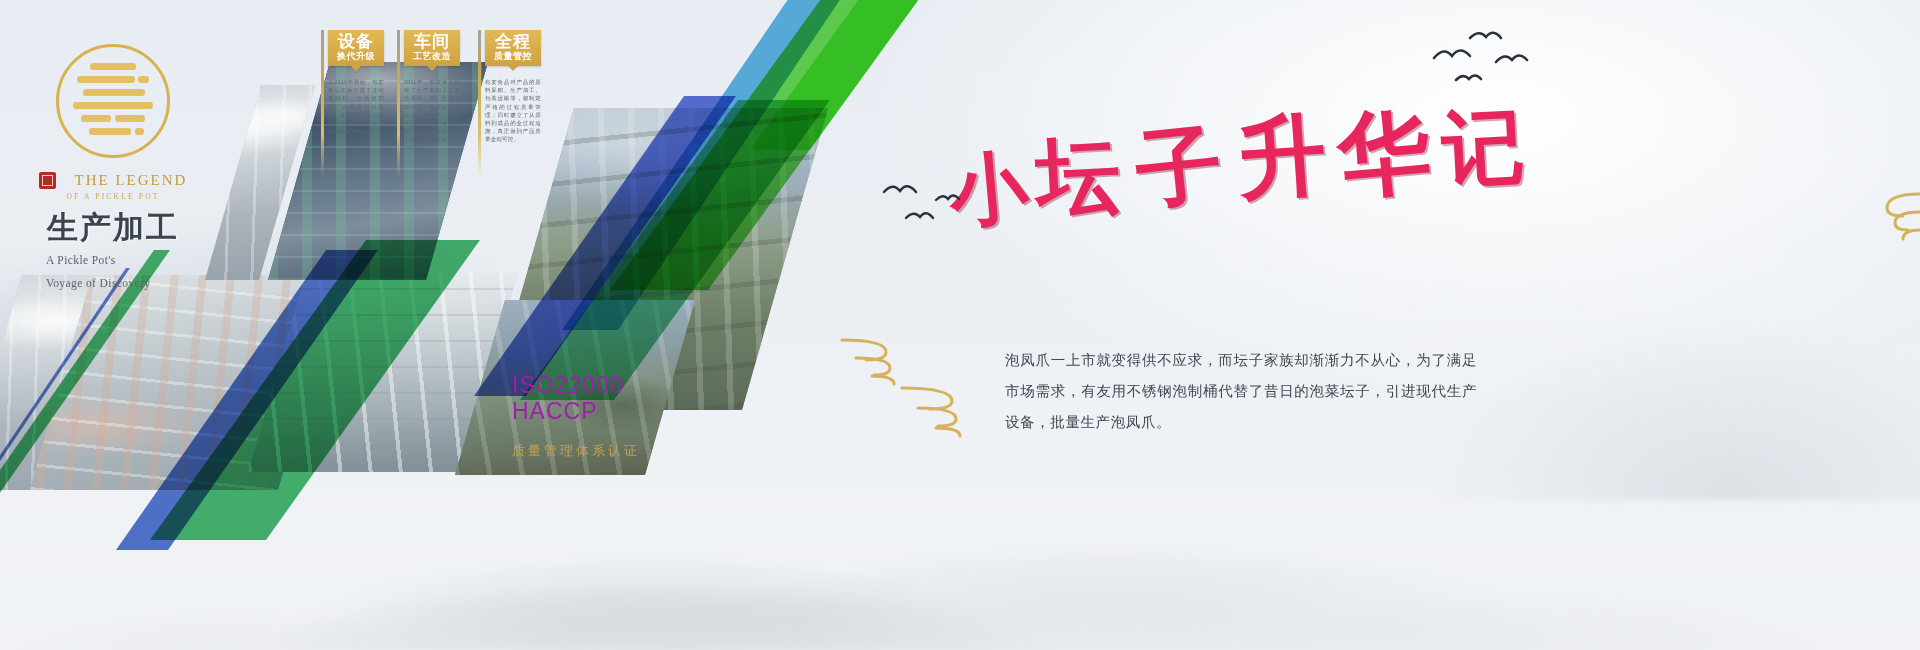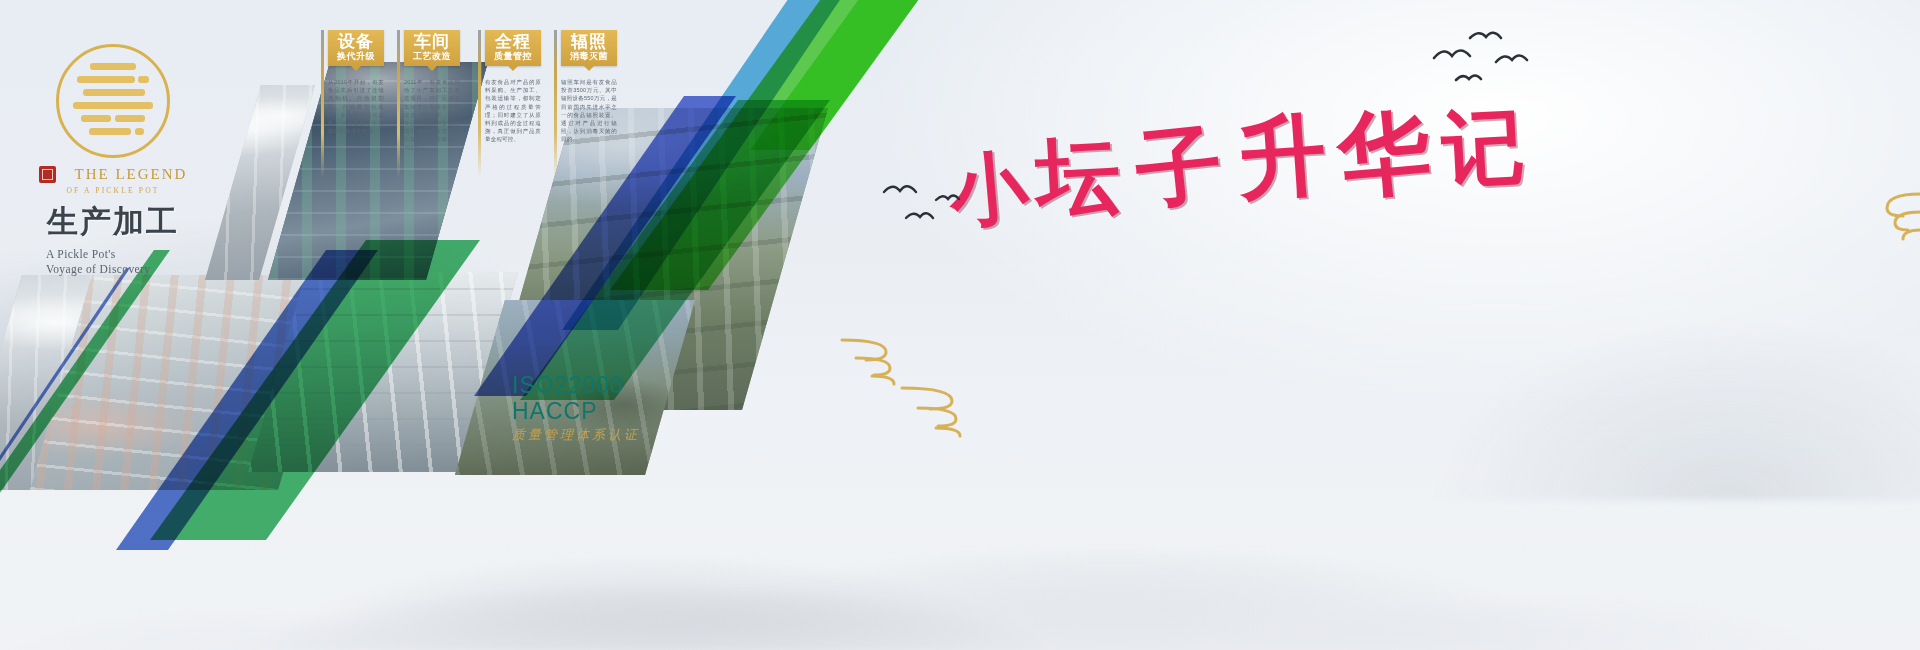--- a/index.html
+++ b/index.html
@@ -110,34 +110,34 @@
   .card .hd .t2{font-size:9px;line-height:11px;font-weight:bold;color:#fff;text-align:center;letter-spacing:.5px;}
   .card .hd .tip{position:absolute;left:50%;bottom:-5px;margin-left:-5px;width:0;height:0;
      border-left:5px solid transparent;border-right:5px solid transparent;border-top:5px solid #cfa23f;}
   .card .body{margin-top:12px;width:56px;font-size:5.5px;line-height:8.2px;color:#5d6670;text-align:justify;
      letter-spacing:.2px;}
 
   
   .brand{position:absolute;left:18px;top:44px;width:190px;text-align:center;}
   .seal{position:relative;width:108px;height:108px;margin:0 auto;border:3px solid #d8b24f;border-radius:50%;}
   .seal .bar{position:absolute;height:7px;border-radius:3px;background:#e3c063;}
-  .legend-row{margin-top:8px;display:flex;align-items:center;justify-content:center;gap:19px;}
+  .legend-row{margin-top:14px;display:flex;align-items:center;justify-content:center;gap:19px;}
   .chop{width:17px;height:17px;background:#b42b23;border-radius:2px;position:relative;}
   .chop::after{content:"";position:absolute;inset:3px;border:1px solid rgba(255,255,255,.75);}
   .legend-en{font-family:"Liberation Serif","DejaVu Serif",serif;font-size:15px;letter-spacing:2px;color:#c69a38;}
   .legend-sub{font-family:"Liberation Serif","DejaVu Serif",serif;font-size:7.5px;letter-spacing:2.2px;color:#cfa64a;margin-top:3px;}
   .cn-title{margin-top:10px;font-size:31px;line-height:33px;font-weight:bold;color:#3b434d;letter-spacing:2px;
     text-shadow:1px 1px 0 rgba(255,255,255,.7);}
   .en-sub{margin-top:9px;font-family:"Liberation Serif","DejaVu Serif",serif;font-size:11.5px;line-height:15px;
     color:#5a636d;text-align:left;padding-left:28px;letter-spacing:.4px;}
 
   
   .iso{position:absolute;left:512px;top:372px;}
-  .iso .l1,.iso .l2{font-size:23px;line-height:26px;letter-spacing:1px;color:#0f766e;font-weight:300;}
-  .iso .l3{margin-top:2px;font-size:13px;letter-spacing:3px;color:#c9a24b;font-style:italic;}
+  .iso .l1,.iso .l2{font-size:23px;line-height:26px;letter-spacing:1px;color:#a21caf;font-weight:300;}
+  .iso .l3{margin-top:18px;font-size:13px;letter-spacing:3px;color:#c9a24b;}
 
   
   .calli{position:absolute;left:950px;top:92px;width:560px;height:120px;}
   .calli span{position:absolute;color:#e8265e;font-weight:bold;
      font-family:"Liberation Serif","DejaVu Serif",serif;
      text-shadow:2px 2px 0 rgba(120,10,45,.35);}
 
   .para{position:absolute;left:1005px;top:330px;width:472px;
      font-size:14.5px;line-height:31px;color:#3e464f;letter-spacing:.6px;text-align:justify;}
 
@@ -214,21 +214,21 @@
 
     <div class="legend-row">
       <span class="chop"></span>
       <span class="legend-en">THE LEGEND</span>
     </div>
     <div class="legend-sub">OF A PICKLE POT</div>
 
     <div class="cn-title">生产加工</div>
 
     <div class="en-sub">A Pickle Pot's</div>
-    <div class="en-sub" style="margin-top:0;">Voyage of Discovery</div>
+    <div class="en-sub" style="margin-top:8px;">Voyage of Discovery</div>
   </div>
 
   <div class="cards">
 
 
     <div class="card" style="left:76px;">
       <span class="rule"></span>
       <div class="hd">
         <div class="t1">设备</div>
         <div class="t2">换代升级</div>
@@ -250,46 +250,38 @@
     <div class="card" style="left:233px;">
       <span class="rule"></span>
       <div class="hd">
         <div class="t1">全程</div>
         <div class="t2">质量管控</div>
         <span class="tip"></span>
       </div>
       <div class="body">有友食品对产品的原料采购、生产加工、包装运输等，都制定严格的过程质量管理；同时建立了从原料到成品的全过程追溯，真正做到产品质量全程可控。</div>
     </div>
 
-    <div class="card" style="left:309px;">
-      <span class="rule"></span>
-      <div class="hd">
-        <div class="t1">辐照</div>
-        <div class="t2">消毒灭菌</div>
-        <span class="tip"></span>
-      </div>
-      <div class="body">辐照车间是有友食品投资3500万元、其中辐照设备550万元，是目前国内先进水平之一的食品辐照装置。通过对产品进行辐照，达到消毒灭菌的目的。</div>
-    </div>
   </div>
 
   <div class="iso">
     <div class="l1">ISO22000</div>
     <div class="l2">HACCP</div>
     <div class="l3">质量管理体系认证</div>
   </div>
 
   <div class="calli">
     <span style="left:0px;top:46px;font-size:78px;transform:rotate(-5deg);">小</span>
     <span style="left:86px;top:28px;font-size:84px;transform:rotate(-3deg);">坛</span>
     <span style="left:186px;top:18px;font-size:86px;transform:rotate(-6deg);">子</span>
     <span style="left:288px;top:6px;font-size:88px;transform:rotate(-4deg);">升</span>
     <span style="left:388px;top:0px;font-size:92px;transform:rotate(-5deg);">华</span>
     <span style="left:492px;top:2px;font-size:82px;transform:rotate(-3deg);">记</span>
   </div>
 
+  <p class="para">泡凤爪一上市就变得供不应求，而坛子家族却渐渐力不从心，为了满足市场需求，有友用不锈钢泡制桶代替了昔日的泡菜坛子，引进现代生产设备，批量生产泡凤爪。</p>
 
   <svg class="bird" style="left:1430px;top:28px;" width="110" height="70" viewBox="0 0 110 70">
     <g fill="none" stroke="#2c3138" stroke-width="2.6" stroke-linecap="round">
       <path d="M4 30 q10 -12 18 -2 q8 -11 18 0"></path>
       <path d="M40 10 q9 -9 16 -1 q7 -9 15 1"></path>
       <path d="M66 34 q9 -10 16 -2 q7 -9 15 0"></path>
       <path d="M26 52 q7 -7 13 -1 q6 -7 12 0"></path>
     </g>
   </svg>
   <svg class="bird" style="left:880px;top:176px;" width="90" height="60" viewBox="0 0 90 60">

